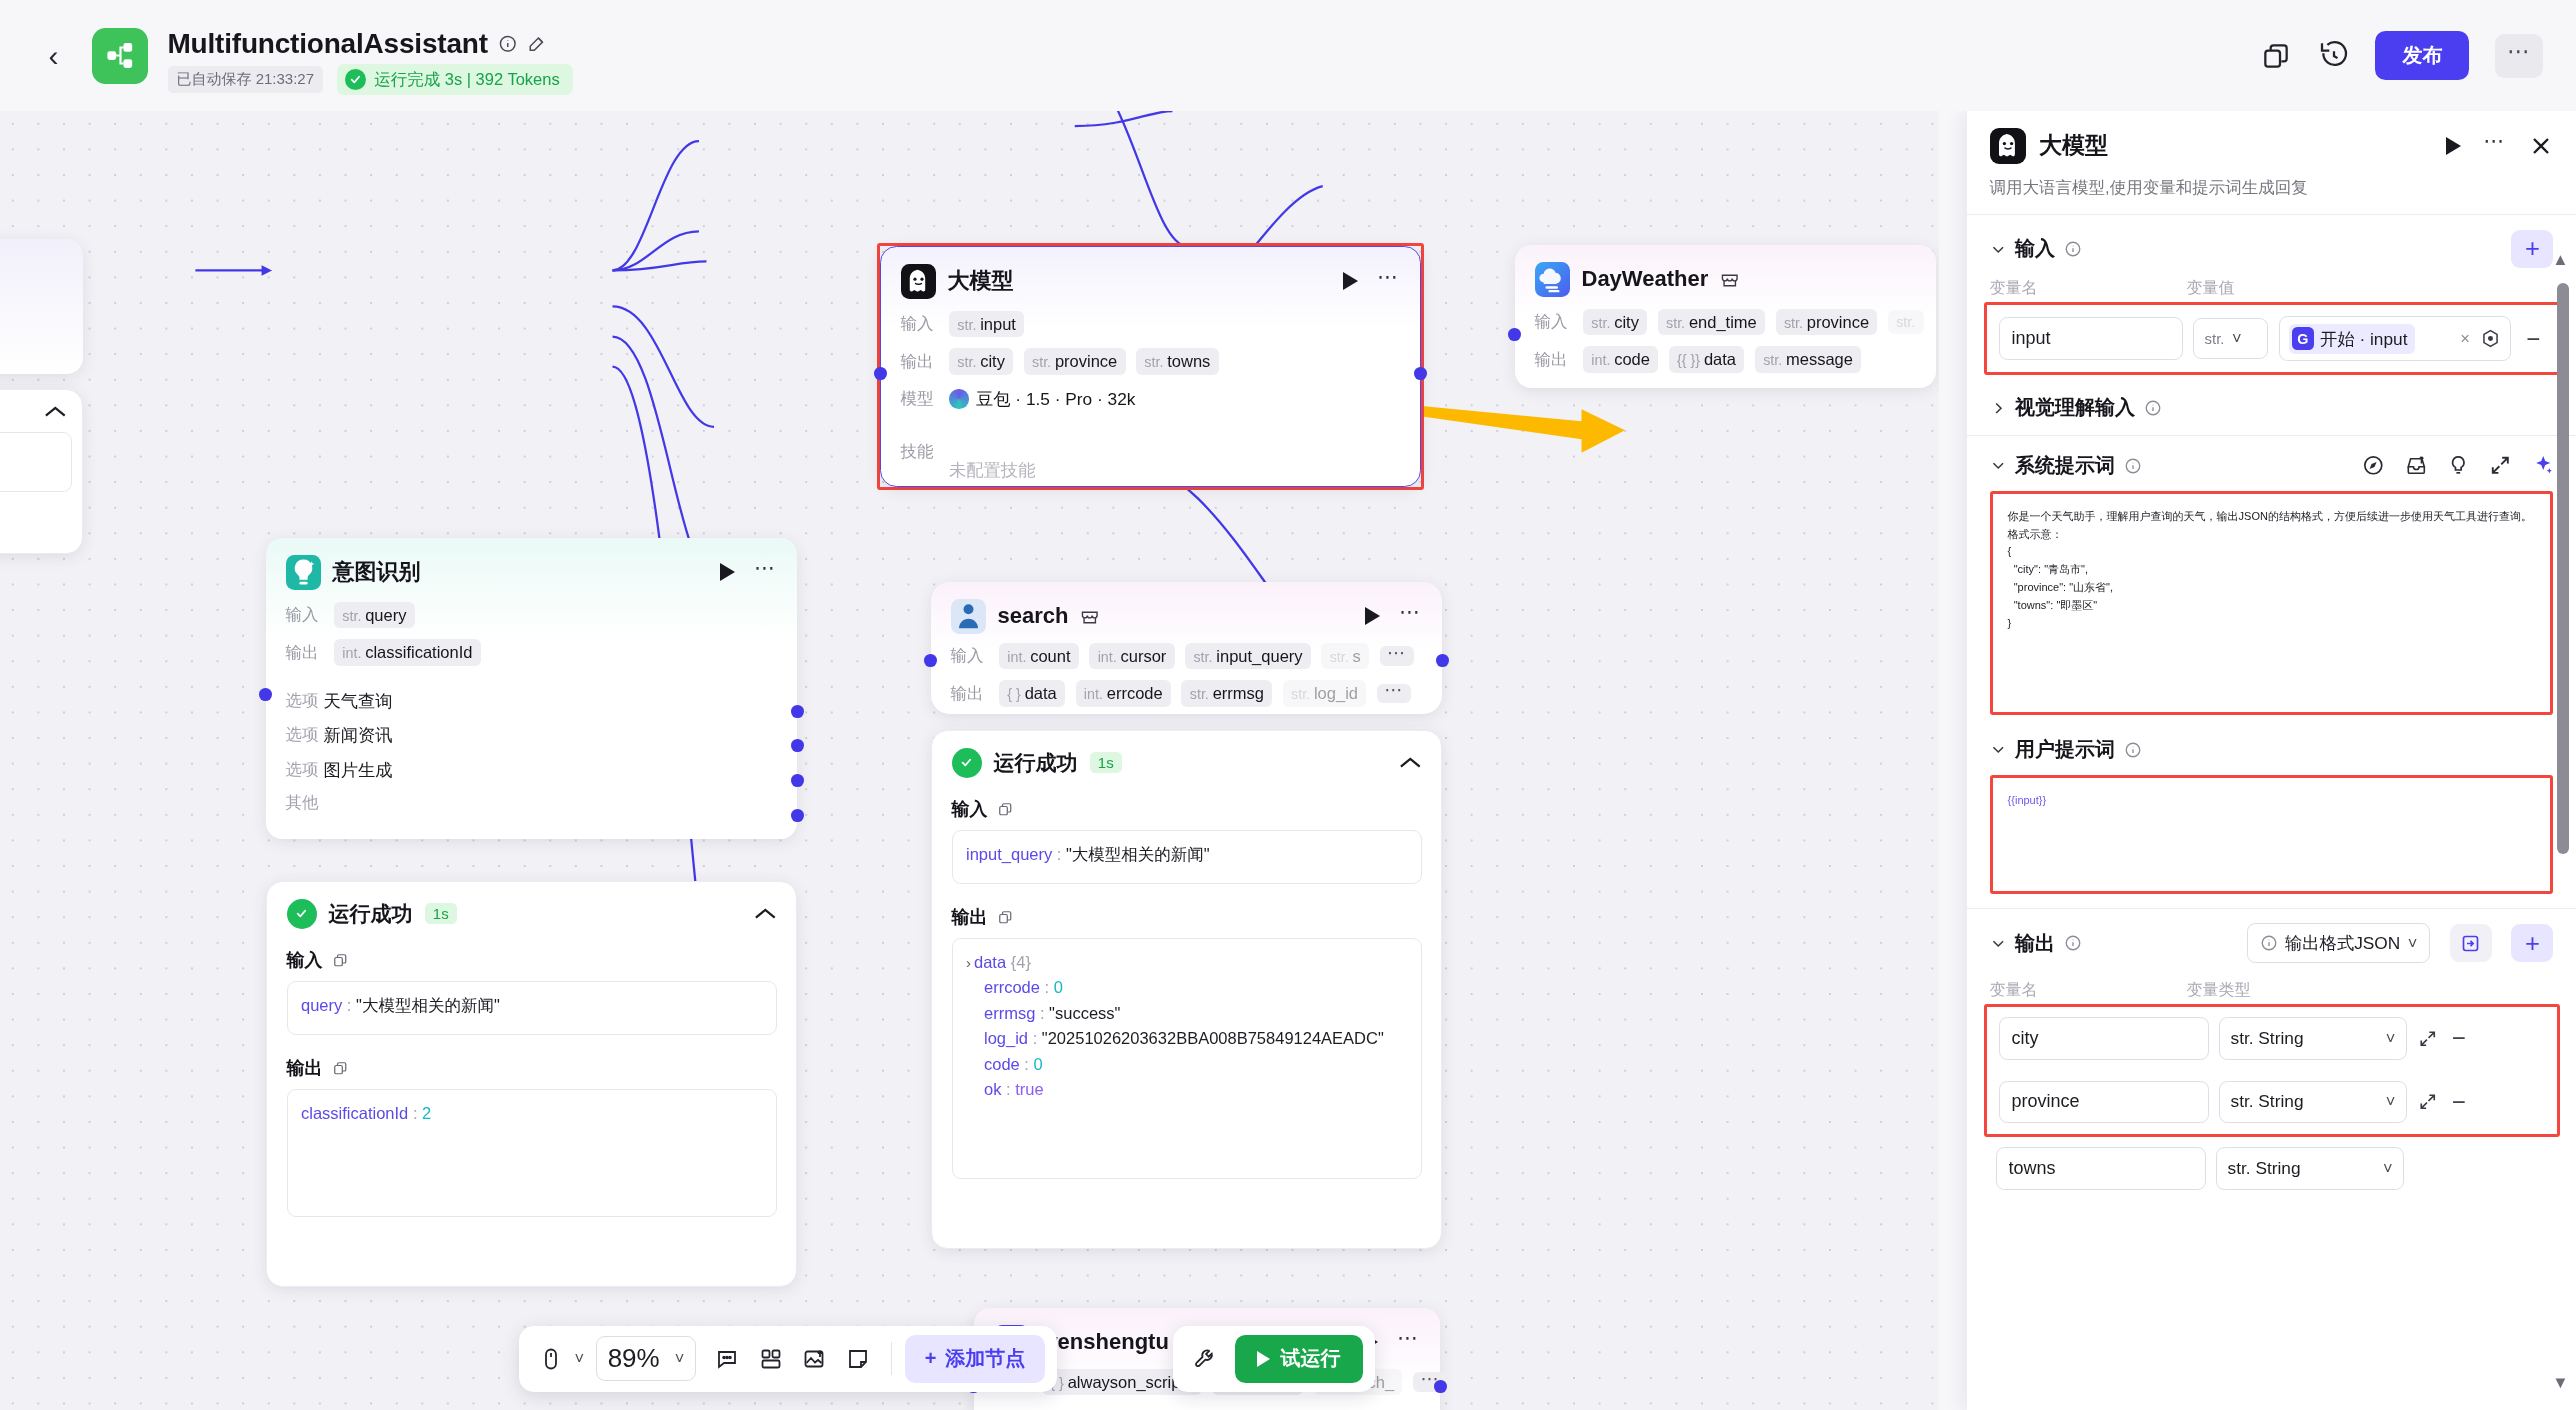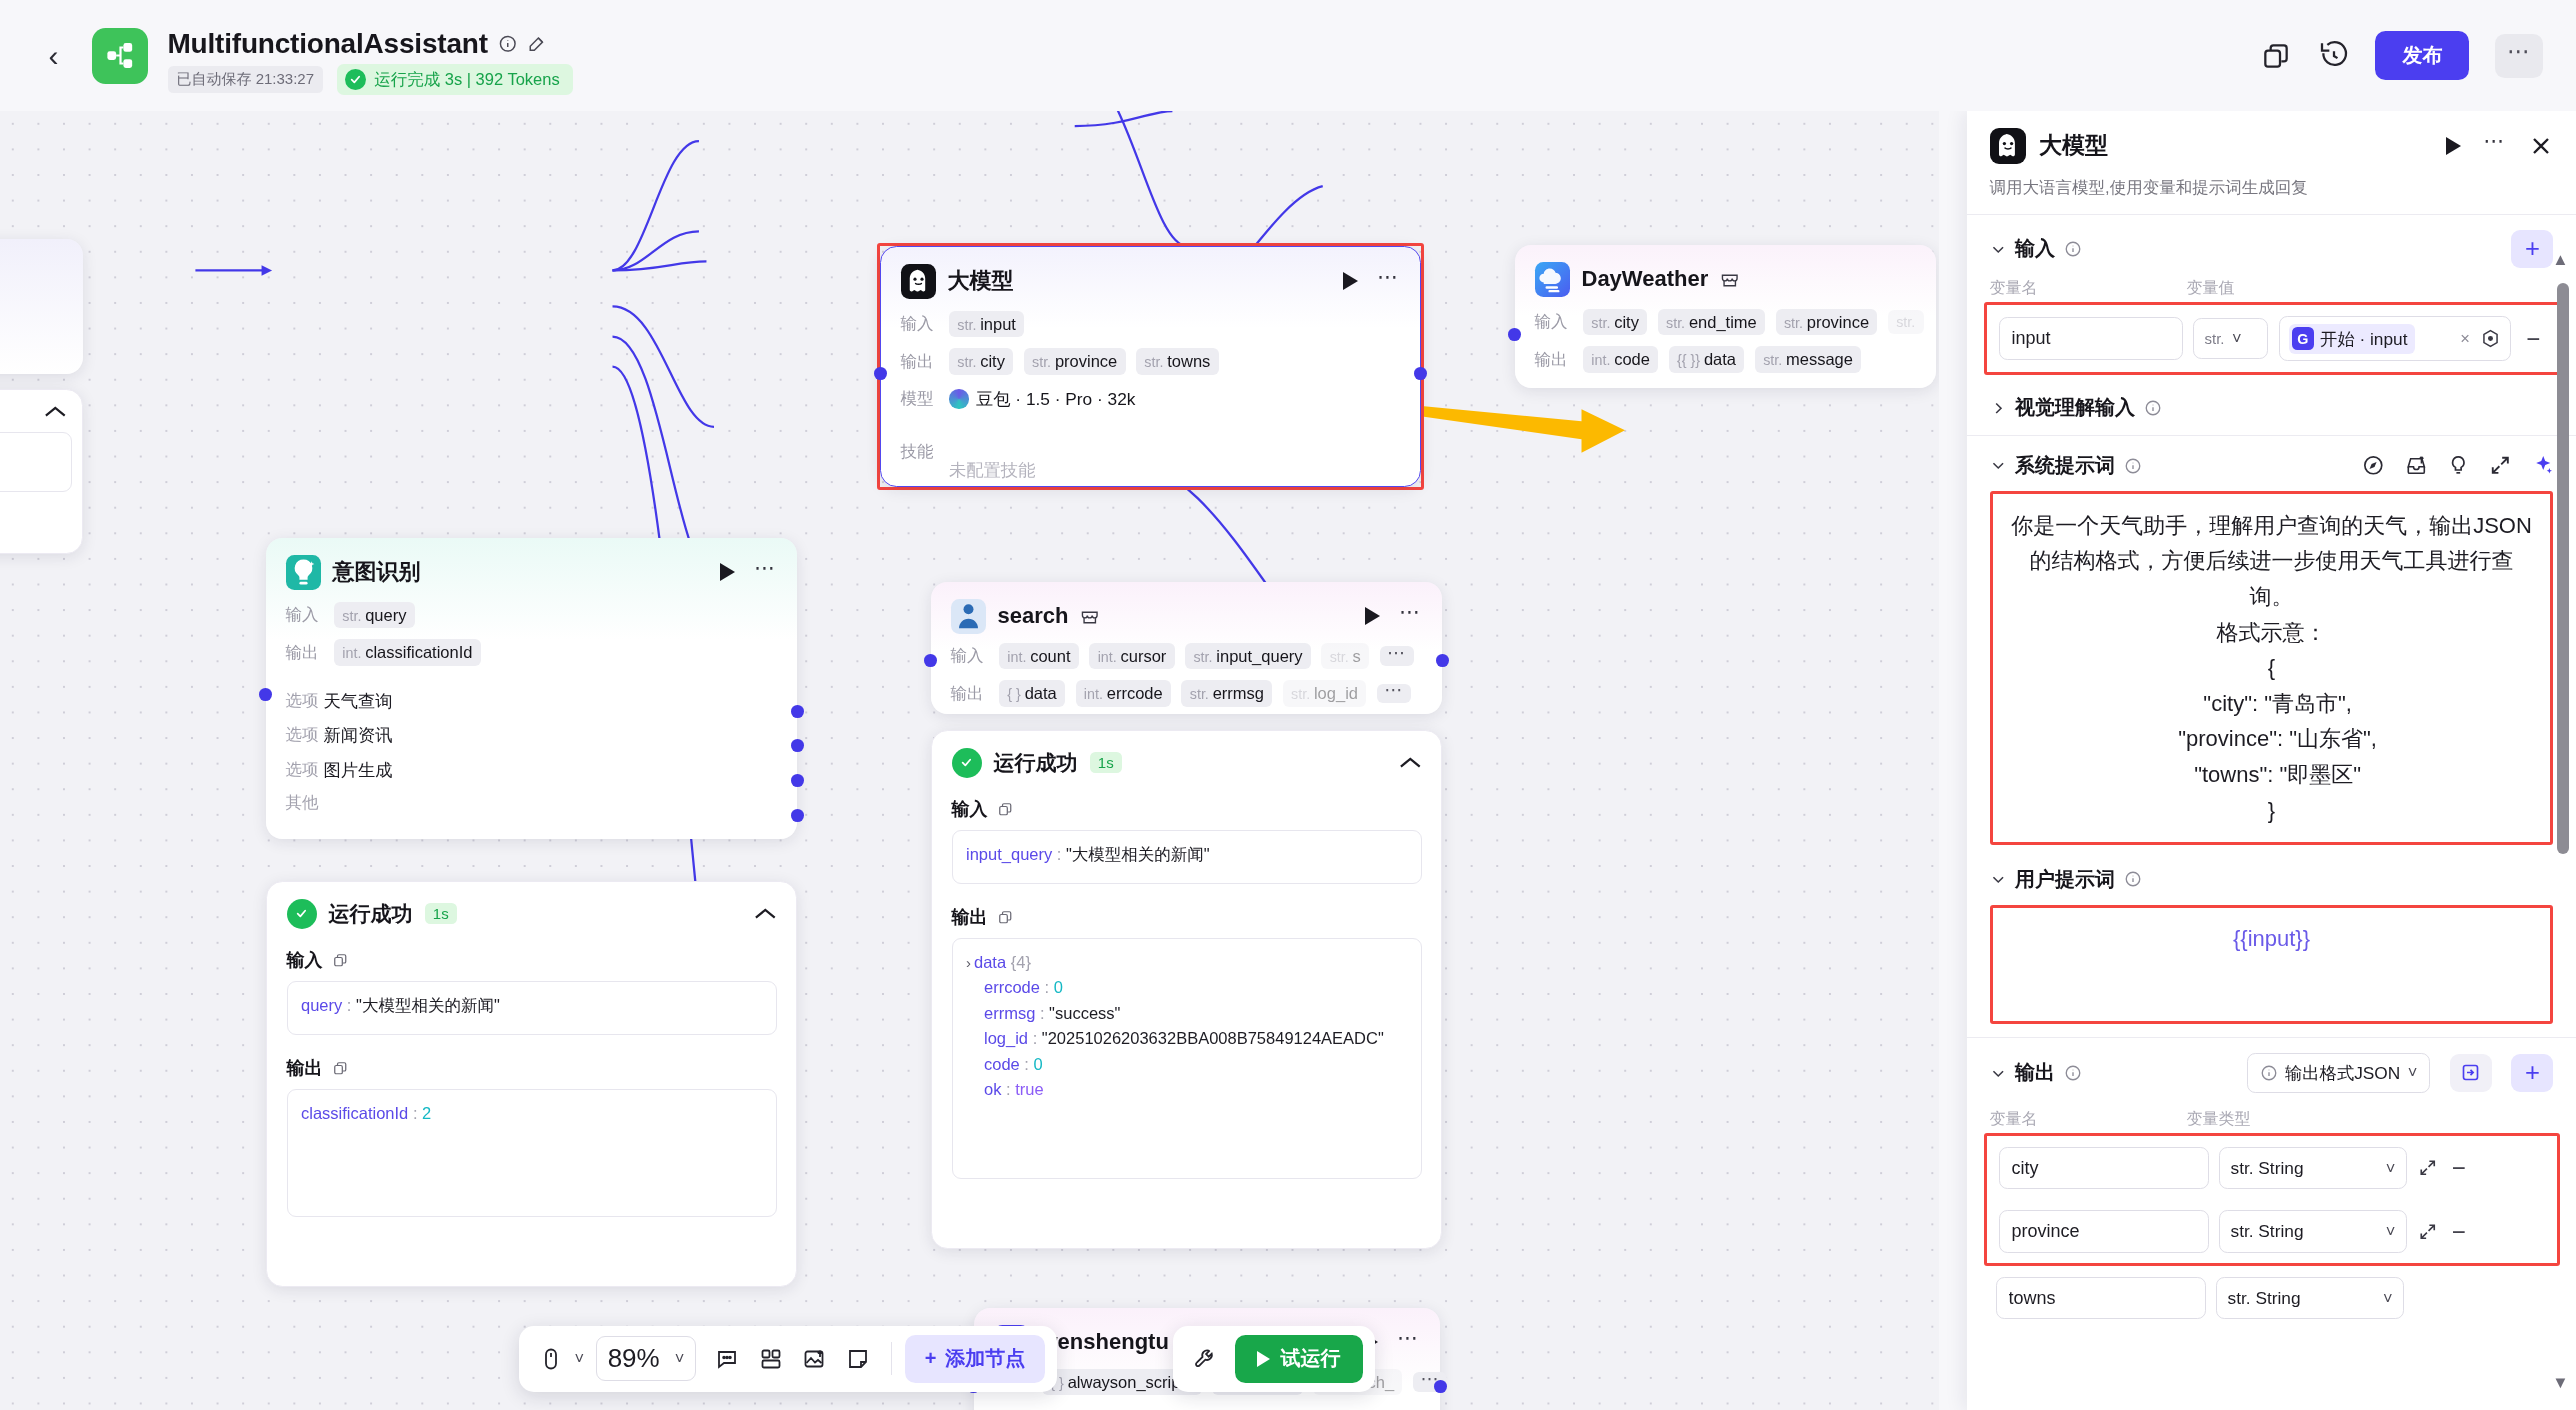--- a/index.html
+++ b/index.html
@@ -200,24 +200,23 @@
   }
   .var-tag { background:#eceaff; border-radius:6px; padding:3px 7.5px 3px 3px; display:flex; align-items:center; gap:6px; font-size:17.3px; color:#1d1c23; white-space:nowrap;}
   .var-tag .g { width:22.6px;height:22.6px;border-radius:5.3px;background:#4b3ef0;color:#fff;display:flex;align-items:center;justify-content:center;font-size:14.3px;font-weight:bold;}
   .x-ico { margin-left:auto; color:#8d8c97; font-size:16.5px; cursor:pointer; padding: 0 3px;}
   .hex-ico { width:21px;height:21px;color:#3a3944;cursor:pointer;}
   .hex-ico svg{width:100%;height:100%;}
   .minus-ico { width:22.6px; height:22.6px; display:flex;align-items:center;justify-content:center; color:#3a3944; font-size:24px; cursor:pointer; }
   .expand-ico { width:19.5px;height:19.5px;color:#3a3944;cursor:pointer;}
   .expand-ico svg{width:100%;height:100%;}
   .prompt-box {
-    margin: 0 0 0 0; padding: 13.5px 15px; font-size: 22px; line-height: 1.62; color:#1d1c23;
+    margin: 0 0 0 0; padding: 13.5px 15px; font-size: 11px; line-height: 1.62; color:#1d1c23;
     white-space: pre-wrap; border-radius: 7.5px; background:#fff; min-height: 165px;
     border: 0.8px solid #e8e7ee;
-    text-align: center;
   }
   .wrap-hl { margin: 9px 22.6px 13.5px 22.6px; }
   .tmpl-var { color:#6a5ae8; }
   .json-sel {
     border:0.8px solid #dedde6; border-radius: 8.3px; padding: 6.8px 12px; display:flex;
     align-items:center; gap:7.5px; font-size:17.3px; color:#1d1c23; cursor:pointer; white-space:nowrap;
   }
   .icon-btn-plain { width:42px;height:38px;border-radius:9px; background:#f1f0f7; display:flex;align-items:center;justify-content:center; cursor:pointer;}
   .icon-btn-plain svg{width:21px;height:21px;color:#4b3ef0;}
   .rp-scrollbar { position:absolute; right:7.5px; top:68px; width:12px; height:571px; background:#8d8c94; border-radius:7.5px; }
@@ -521,21 +520,21 @@
               <rect x="4" y="8" width="11" height="12" rx="2"></rect>
               <path d="M8 8V6a2 2 0 012-2h8a2 2 0 012 2v8a2 2 0 01-2 2h-2"></path>
             </svg></span>
       </div>
       <div class="code-box" style="min-height:128px;">
         <span class="k">classificationId</span><span class="gr"> : </span><span class="num">2</span>
       </div>
     </div>
   </div>
 
-  <div class="node" style="left:931px;top:471px;width:511px;height:132px;background:linear-gradient(180deg,#fbf1fb 0%,#fff 52%);">
+  <div class="node" style="left:931px;top:471px;width:511px;height:132px;background:linear-gradient(180deg,#fbf1fb 0%,#fff 52%);border-radius:19px;">
     <div class="node-head">
       <div class="node-icon" style="background:#dbe7f7;">
         <svg viewBox="0 0 24 24" fill="#2b6bb5">
             <circle cx="12" cy="7" r="3.4"></circle>
             <path d="M5.5 20c0-3.6 2.9-6.5 6.5-6.5s6.5 2.9 6.5 6.5z"></path>
           </svg>
       </div>
       <span class="node-title">search</span>
       <span class="node-badge">
         <svg viewBox="0 0 24 20" fill="none" stroke="#3a3944" stroke-width="1.7">

